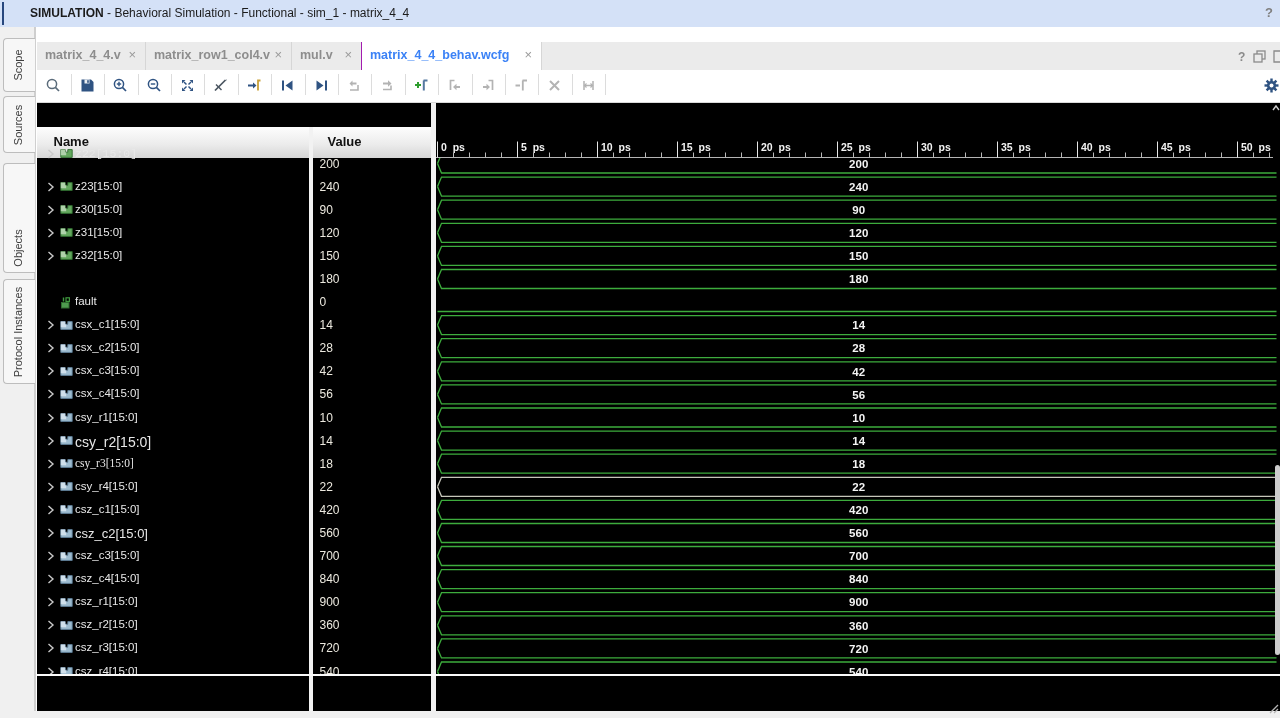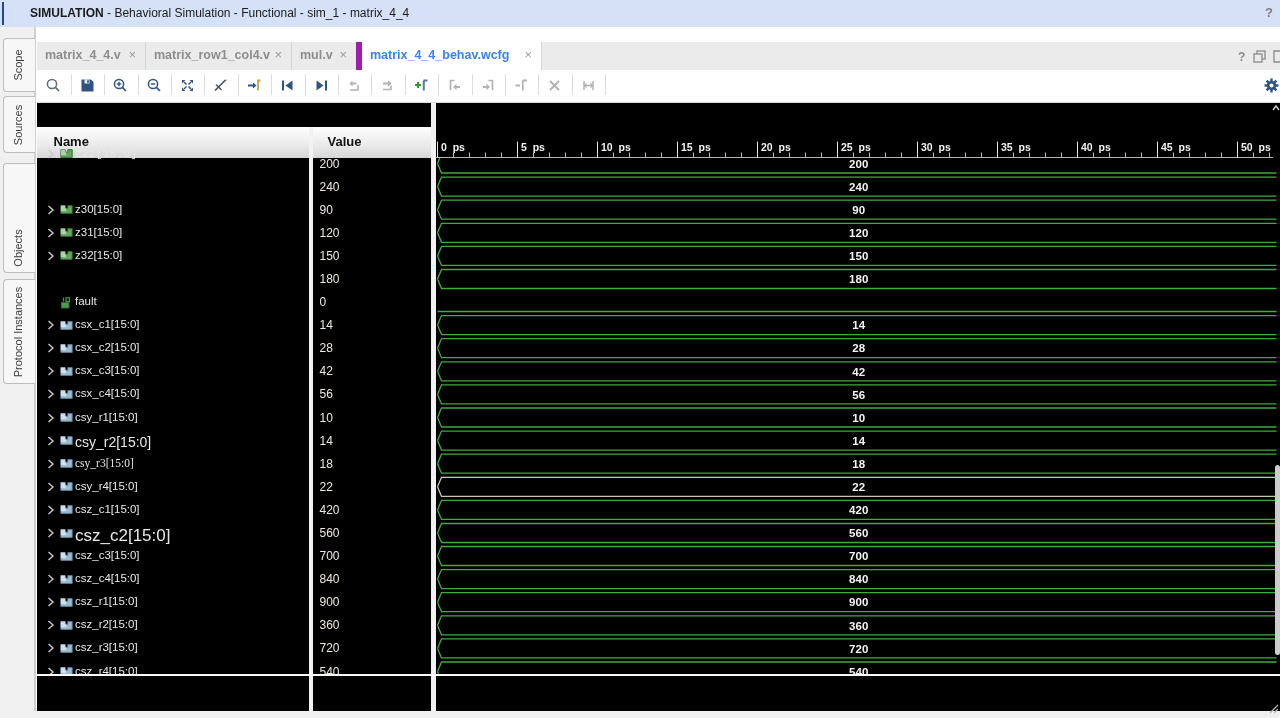--- a/index.html
+++ b/index.html
@@ -25,21 +25,21 @@
 
 <div class="abs" style="left:37px;top:42px;width:1243px;height:28px;background:#ebebeb;">
   <div style="position:absolute;left:0px;top:0;width:109px;height:28px;background:#ebebeb;border-right:1px solid #d6d6d6;">
       <div style="position:absolute;left:8px;top:6px;font-size:12.5px;font-weight:bold;color:#8d8d8d;white-space:nowrap;">matrix_4_4.v</div>
       <div style="position:absolute;right:9px;top:5px;font-size:13px;color:#9a9a9a;">×</div>
     </div>
 <div style="position:absolute;left:109px;top:0;width:146px;height:28px;background:#ebebeb;border-right:1px solid #d6d6d6;">
       <div style="position:absolute;left:8px;top:6px;font-size:12.5px;font-weight:bold;color:#8d8d8d;white-space:nowrap;">matrix_row1_col4.v</div>
       <div style="position:absolute;right:9px;top:5px;font-size:13px;color:#9a9a9a;">×</div>
     </div>
-<div style="position:absolute;left:255px;top:0;width:70px;height:28px;background:#ebebeb;border-right:6px solid #a21caf;">
+<div style="position:absolute;left:255px;top:0;width:70px;height:28px;background:#ebebeb;border-right:1px solid #a21caf;">
       <div style="position:absolute;left:8px;top:6px;font-size:12.5px;font-weight:bold;color:#8d8d8d;white-space:nowrap;">mul.v</div>
       <div style="position:absolute;right:9px;top:5px;font-size:13px;color:#9a9a9a;">×</div>
     </div>
 <div style="position:absolute;left:325px;top:0;width:180px;height:28px;background:#ffffff;border-right:1px solid #d6d6d6;">
       <div style="position:absolute;left:8px;top:6px;font-size:12.5px;font-weight:bold;color:#3b82f6;white-space:nowrap;">matrix_4_4_behav.wcfg</div>
       <div style="position:absolute;right:9px;top:5px;font-size:13px;color:#9a9a9a;">×</div>
     </div>
   <svg width="13" height="13" viewBox="0 0 13 13" style="position:absolute;left:1199px;top:8px;">
       <text x="2" y="11" font-size="12" font-weight="bold" fill="#8a8a8a">?</text>
     </svg>
@@ -185,20 +185,32 @@
           <path d="M1.5,1 L6,5 L1.5,9" fill="none" stroke="#c9c9c9" stroke-width="1.4"></path>
         </svg>
         <div style="position:absolute;left:23px;top:6px;width:13px;height:12px;">
           <svg width="13" height="11" viewBox="0 0 13 11" style="position:absolute;left:0;top:0">
             <path d="M0.8,1.6 h4.4 v2.6 h2.6 v-2.6 h4.4 v7.8 h-11.4 z" fill="#63a85e" stroke="#2e6b2e" stroke-width="0.9"></path>
             <path d="M0.8,1.6 h4.4 v2.6 h1 v3 h-5.4 z" fill="#bdd9b8" opacity="0.85"></path>
           </svg>
         </div>
         <div style="position:absolute;left:38px;top:4.5px;font-size:11.5px;color:#e8e8e8;white-space:nowrap;">z22[15:0]</div>
       </div>
+<div style="position:absolute;left:0;top:72.1px;width:271px;height:23px;">
+        <svg width="8" height="10" viewBox="0 0 8 10" style="position:absolute;left:10px;top:6.5px">
+          <path d="M1.5,1 L6,5 L1.5,9" fill="none" stroke="#c9c9c9" stroke-width="1.4"></path>
+        </svg>
+        <div style="position:absolute;left:23px;top:6px;width:13px;height:12px;">
+          <svg width="13" height="11" viewBox="0 0 13 11" style="position:absolute;left:0;top:0">
+            <path d="M0.8,1.6 h4.4 v2.6 h2.6 v-2.6 h4.4 v7.8 h-11.4 z" fill="#63a85e" stroke="#2e6b2e" stroke-width="0.9"></path>
+            <path d="M0.8,1.6 h4.4 v2.6 h1 v3 h-5.4 z" fill="#bdd9b8" opacity="0.85"></path>
+          </svg>
+        </div>
+        <div style="position:absolute;left:38px;top:4.5px;font-size:11.5px;color:#e8e8e8;white-space:nowrap;">z23[15:0]</div>
+      </div>
 <div style="position:absolute;left:0;top:95.2px;width:271px;height:23px;">
         <svg width="8" height="10" viewBox="0 0 8 10" style="position:absolute;left:10px;top:6.5px">
           <path d="M1.5,1 L6,5 L1.5,9" fill="none" stroke="#c9c9c9" stroke-width="1.4"></path>
         </svg>
         <div style="position:absolute;left:23px;top:6px;width:13px;height:12px;">
           <svg width="13" height="11" viewBox="0 0 13 11" style="position:absolute;left:0;top:0">
             <path d="M0.8,1.6 h4.4 v2.6 h2.6 v-2.6 h4.4 v7.8 h-11.4 z" fill="#63a85e" stroke="#2e6b2e" stroke-width="0.9"></path>
             <path d="M0.8,1.6 h4.4 v2.6 h1 v3 h-5.4 z" fill="#bdd9b8" opacity="0.85"></path>
           </svg>
         </div>
@@ -349,21 +361,21 @@
 <div style="position:absolute;left:0;top:418.5px;width:271px;height:23px;">
         <svg width="8" height="10" viewBox="0 0 8 10" style="position:absolute;left:10px;top:6.5px">
           <path d="M1.5,1 L6,5 L1.5,9" fill="none" stroke="#c9c9c9" stroke-width="1.4"></path>
         </svg>
         <div style="position:absolute;left:23px;top:6px;width:13px;height:12px;">
           <svg width="13" height="11" viewBox="0 0 13 11" style="position:absolute;left:0;top:0">
             <path d="M0.8,1.6 h4.4 v2.6 h2.6 v-2.6 h4.4 v7.8 h-11.4 z" fill="#9dbcd0" stroke="#5d7f98" stroke-width="0.9"></path>
             <path d="M0.8,1.6 h4.4 v2.6 h1 v3 h-5.4 z" fill="#d9e6f0" opacity="0.85"></path>
           </svg>
         </div>
-        <div style="position:absolute;left:38px;top:4.5px;font-size:17px;color:#e8e8e8;white-space:nowrap;">csz_c2[15:0]</div>
+        <div style="position:absolute;left:38px;top:4.5px;font-size:13px;color:#e8e8e8;white-space:nowrap;">csz_c2[15:0]</div>
       </div>
 <div style="position:absolute;left:0;top:441.5px;width:271px;height:23px;">
         <svg width="8" height="10" viewBox="0 0 8 10" style="position:absolute;left:10px;top:6.5px">
           <path d="M1.5,1 L6,5 L1.5,9" fill="none" stroke="#c9c9c9" stroke-width="1.4"></path>
         </svg>
         <div style="position:absolute;left:23px;top:6px;width:13px;height:12px;">
           <svg width="13" height="11" viewBox="0 0 13 11" style="position:absolute;left:0;top:0">
             <path d="M0.8,1.6 h4.4 v2.6 h2.6 v-2.6 h4.4 v7.8 h-11.4 z" fill="#9dbcd0" stroke="#5d7f98" stroke-width="0.9"></path>
             <path d="M0.8,1.6 h4.4 v2.6 h1 v3 h-5.4 z" fill="#d9e6f0" opacity="0.85"></path>
           </svg>

